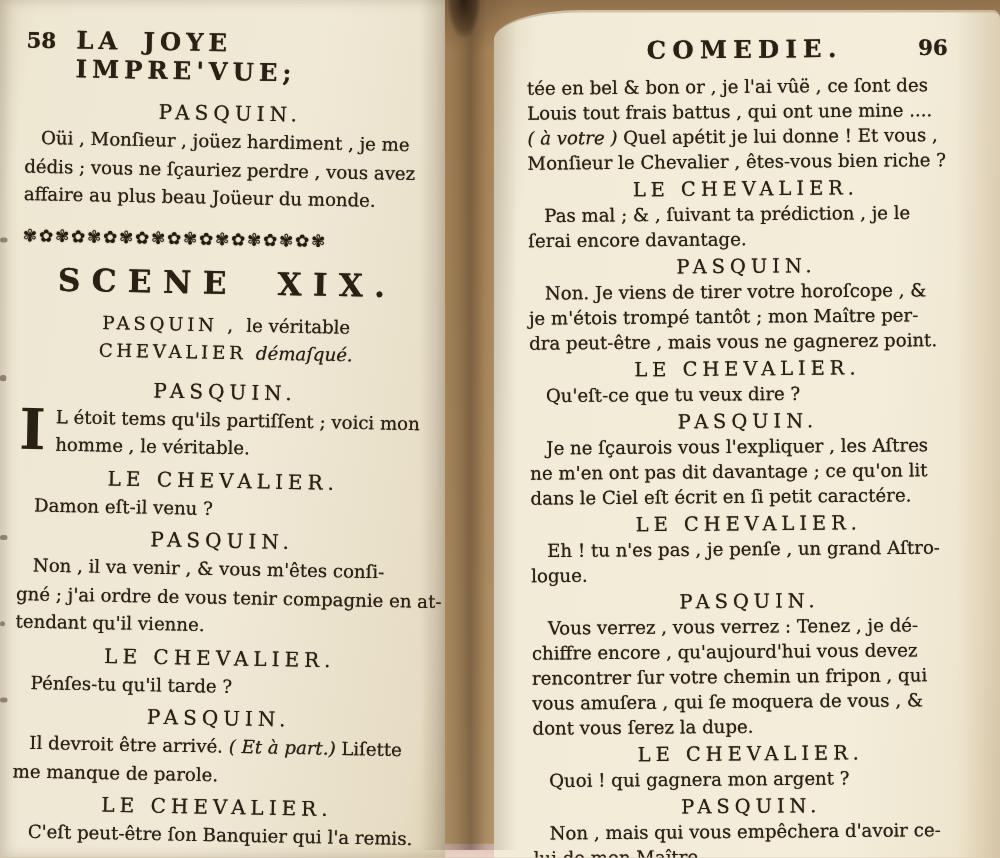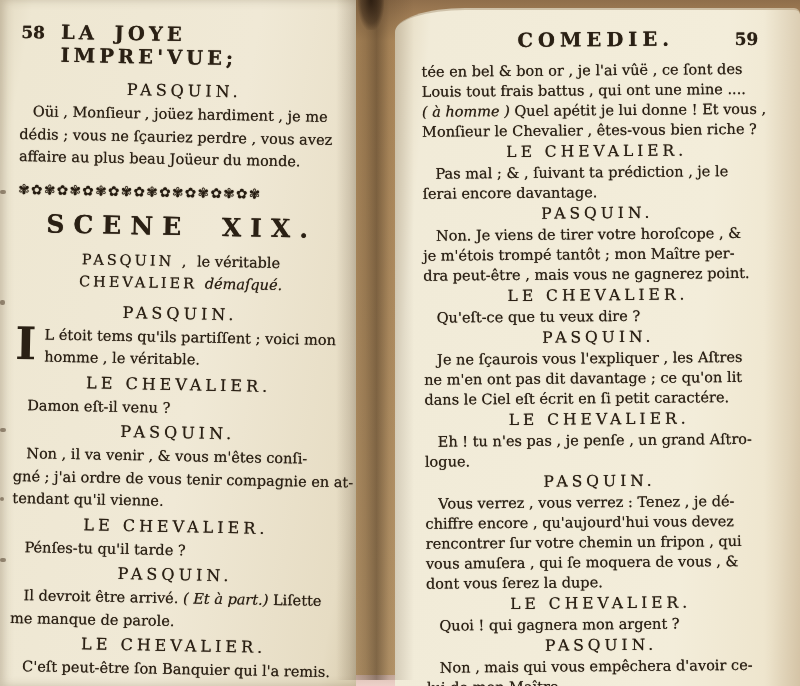--- a/index.html
+++ b/index.html
@@ -127,27 +127,27 @@
         <div class="blk speaker">PASQUIN.</div>
       </div>
   </div>
 </div>
 
 <div class="page page-right">
   <div class="right-fold"></div>
   <div class="content">
     <div class="header-right">
       <span class="running-title">COMEDIE.</span>
-      <span class="pagenum">59</span>
+      <span class="pagenum">96</span>
     </div>
     <div class="page-text">
         <div class="blk speech noindent">
           <div class="ln">tée en bel &amp; bon or , je l'ai vûë , ce ſont des</div>
           <div class="ln">Louis tout frais battus , qui ont une mine ....</div>
-          <div class="ln"><span class="i">( à homme ) </span><span>Quel apétit je lui donne ! Et vous ,</span></div>
+          <div class="ln"><span class="i">( à votre ) </span><span>Quel apétit je lui donne ! Et vous ,</span></div>
           <div class="ln">Monſieur le Chevalier , êtes-vous bien riche ?</div>
         </div>
         <div class="blk speaker">LE CHEVALIER.</div>
         <div class="blk speech">
           <div class="ln">Pas mal ; &amp; , ſuivant ta prédiction , je le</div>
           <div class="ln">ſerai encore davantage.</div>
         </div>
         <div class="blk speaker">PASQUIN.</div>
         <div class="blk speech">
           <div class="ln">Non. Je viens de tirer votre horoſcope , &amp;</div>

